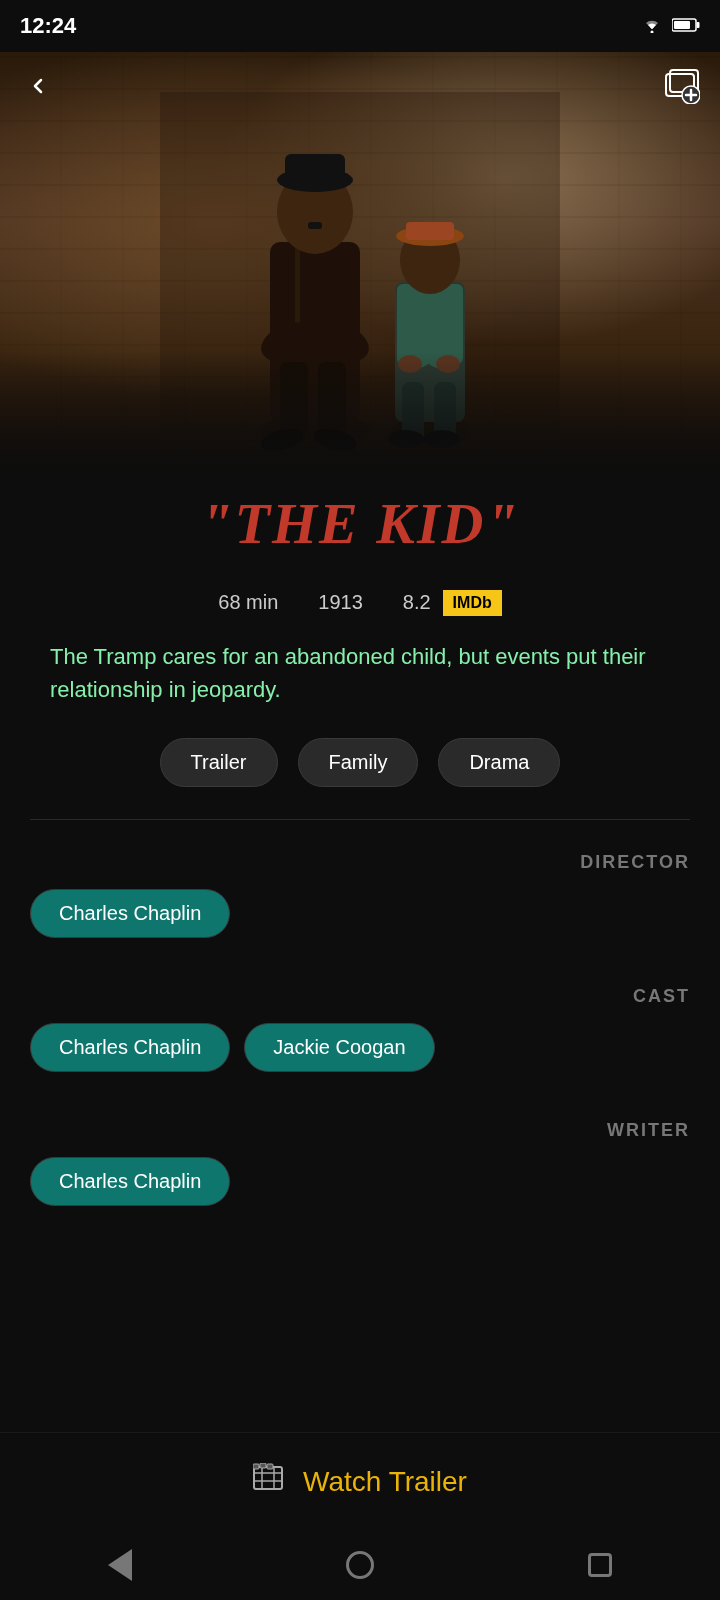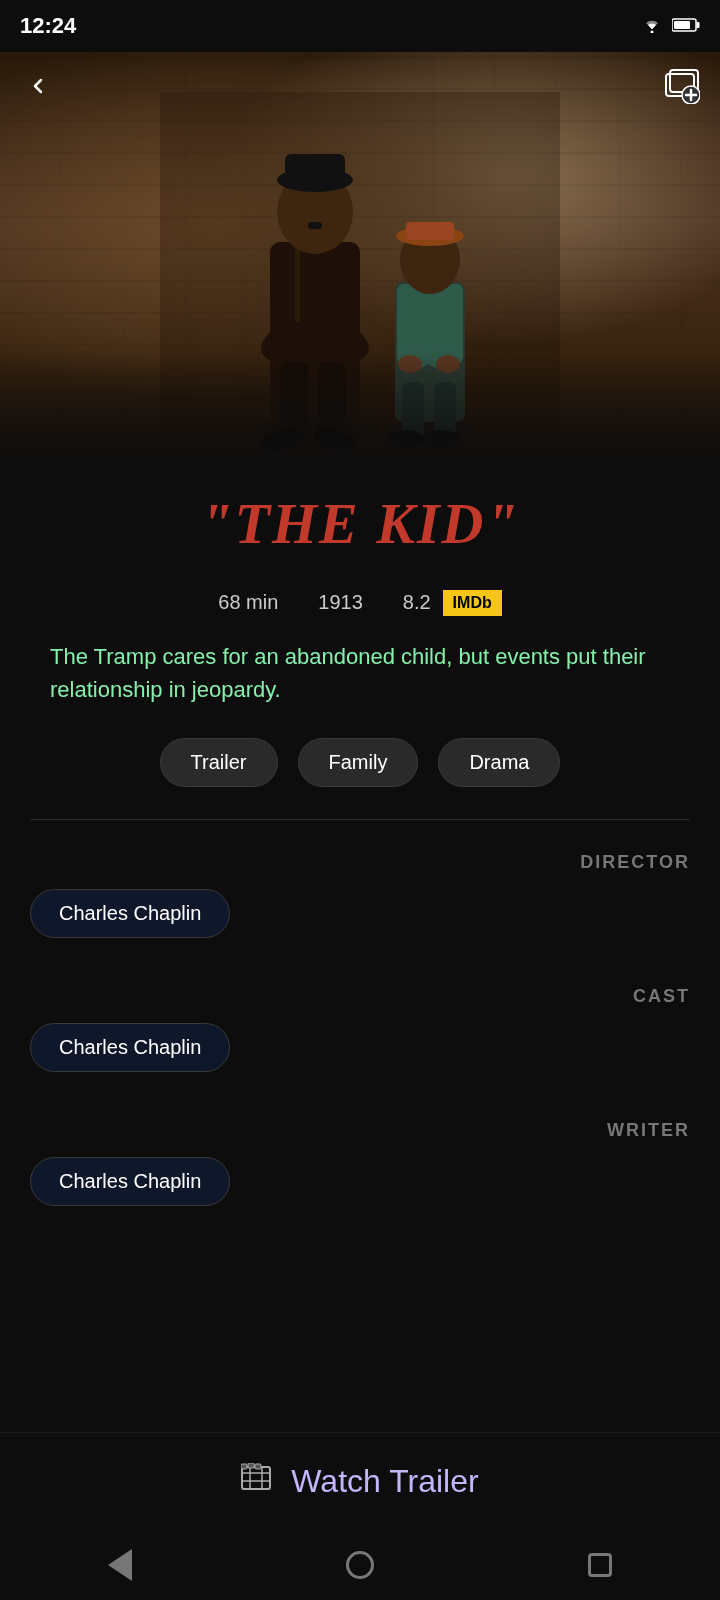--- a/index.html
+++ b/index.html
@@ -204,21 +204,21 @@
       text-align: right;
     }
 
     .credits-tags {
       display: flex;
       flex-wrap: wrap;
       gap: 14px;
     }
 
     .credits-tag {
-      background: #0f172a;
+      background: #0f766e;
       border: 1px solid #3a3a3a;
       border-radius: 30px;
       padding: 12px 28px;
       font-size: 20px;
       color: #ffffff;
       cursor: pointer;
     }
 
     
     .action-bar {
@@ -231,22 +231,22 @@
       align-items: center;
       padding: 20px 30px;
       background: #0d0d0d;
       border-top: 1px solid #1a1a1a;
     }
 
     .action-btn {
       display: flex;
       align-items: center;
       gap: 14px;
-      font-size: 32px;
-      color: #c4b5fd;
+      font-size: 28px;
+      color: #eab308;
       cursor: pointer;
       padding: 10px 20px;
     }
 
     .action-btn-icon {
       font-size: 30px;
     }
 
     
     .nav-bar {
@@ -445,20 +445,21 @@
     <div class="credits-label">DIRECTOR</div>
     <div class="credits-tags">
       <div class="credits-tag">Charles Chaplin</div>
     </div>
   </div>
 
   <div class="credits-section">
     <div class="credits-label">CAST</div>
     <div class="credits-tags">
       <div class="credits-tag">Charles Chaplin</div>
+      <div class="credits-tag">Jackie Coogan</div>
     </div>
   </div>
 
   <div class="credits-section">
     <div class="credits-label">WRITER</div>
     <div class="credits-tags">
       <div class="credits-tag">Charles Chaplin</div>
     </div>
   </div>
 

